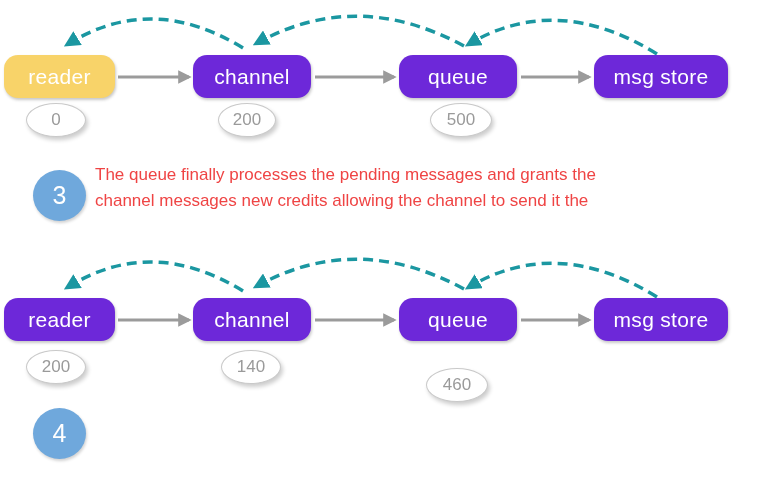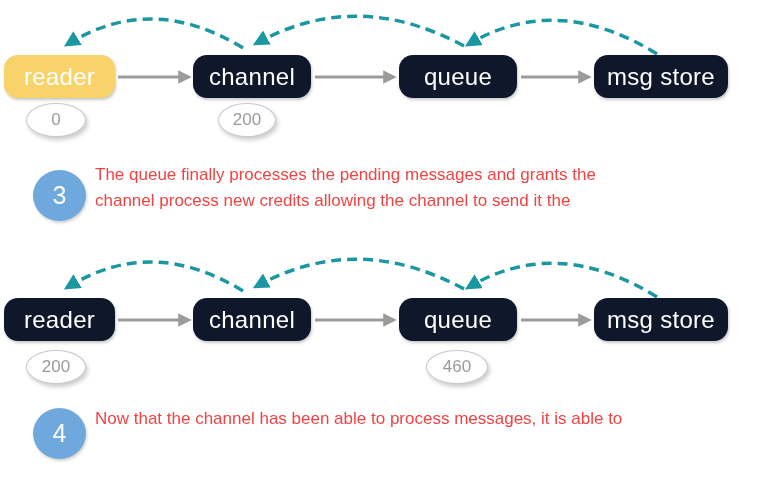--- a/index.html
+++ b/index.html
@@ -5,26 +5,26 @@
   html,body{margin:0;padding:0;background:#ffffff;}
   .canvas{
     position:relative;width:769px;height:499px;background:#ffffff;
     font-family:"Liberation Sans",sans-serif;overflow:hidden;
   }
   svg.overlay{position:absolute;left:0;top:0;width:769px;height:499px;}
   .flow{stroke:#9B9B9B;stroke-width:3;fill:none;}
   .credit{stroke:#1B97A1;stroke-width:3.5;fill:none;stroke-dasharray:10 6;}
   .node{
     position:absolute;height:43px;border-radius:14px;
-    color:#ffffff;font-size:24px;letter-spacing:0.3px;
+    color:#ffffff;font-size:21px;letter-spacing:0.3px;
     display:flex;align-items:center;justify-content:center;
     box-shadow:1px 2px 3px rgba(0,0,0,0.22);
   }
   .node[data-color="yellow"]{background:#F8D369;}
-  .node[data-color="green"]{background:#0f172a;}
+  .node[data-color="green"]{background:#6d28d9;}
   .badge{
     position:absolute;height:32px;border-radius:50%;
     background:#ffffff;border:1px solid #C9C9C9;
     color:#9A9A9A;font-size:17px;
     display:flex;align-items:center;justify-content:center;
     box-shadow:2px 3px 4px rgba(0,0,0,0.20);
   }
   .step-circle{
     position:absolute;width:53px;height:51px;border-radius:50%;
     background:#6FA8DC;color:#ffffff;font-size:25px;
@@ -70,33 +70,34 @@
     </g>
   </svg>
 
   <div class="node" style="left:4px;top:55px;width:111px" data-color="yellow">reader</div>
   <div class="node" style="left:193px;top:55px;width:118px" data-color="green">channel</div>
   <div class="node" style="left:399px;top:55px;width:118px" data-color="green">queue</div>
   <div class="node" style="left:594px;top:55px;width:134px" data-color="green">msg store</div>
 
   <div class="badge" style="left:26px;top:103px;width:58px">0</div>
   <div class="badge" style="left:218px;top:103px;width:56px">200</div>
+  <div class="badge" style="left:430px;top:103px;width:60px">500</div>
 
   <div class="step-circle" style="left:33px;top:170px">3</div>
   <div class="step-text" style="left:95px;top:162px">
     <div>The queue finally processes the pending messages and grants the</div>
-    <div>channel process new credits allowing the channel to send it the</div>
+    <div>channel messages new credits allowing the channel to send it the</div>
   </div>
 
   <div class="node" style="left:4px;top:298px;width:111px" data-color="green">reader</div>
   <div class="node" style="left:193px;top:298px;width:118px" data-color="green">channel</div>
   <div class="node" style="left:399px;top:298px;width:118px" data-color="green">queue</div>
   <div class="node" style="left:594px;top:298px;width:134px" data-color="green">msg store</div>
 
   <div class="badge" style="left:26px;top:350px;width:58px">200</div>
-  <div class="badge" style="left:426px;top:350px;width:60px">460</div>
+  <div class="badge" style="left:221px;top:350px;width:58px">140</div>
+  <div class="badge" style="left:426px;top:368px;width:60px">460</div>
 
   <div class="step-circle" style="left:33px;top:408px">4</div>
   <div class="step-text" style="left:95px;top:406px">
-    <div>Now that the channel has been able to process messages, it is able to</div>
   </div>
 
 </div>
 
 </body></html>

